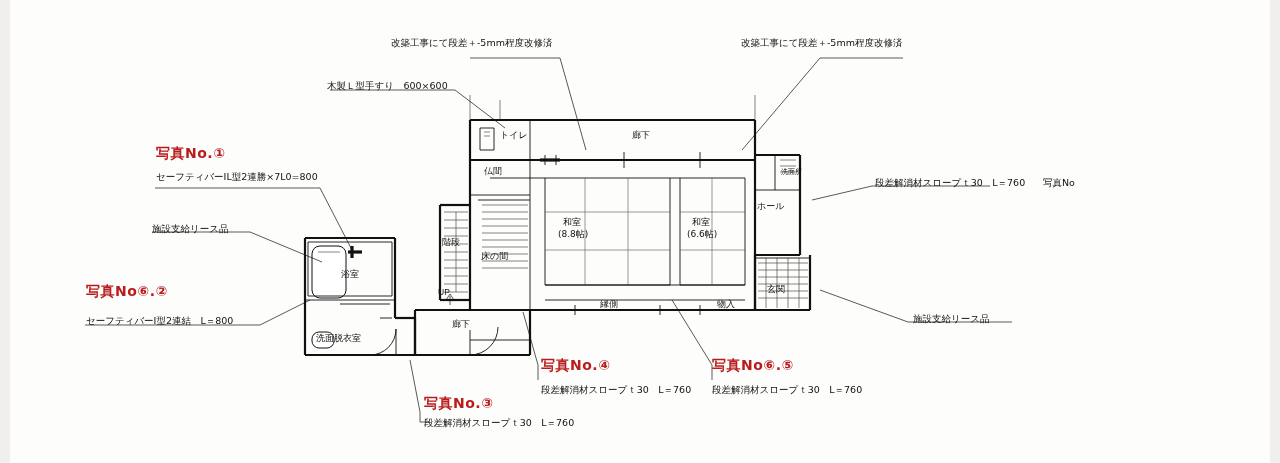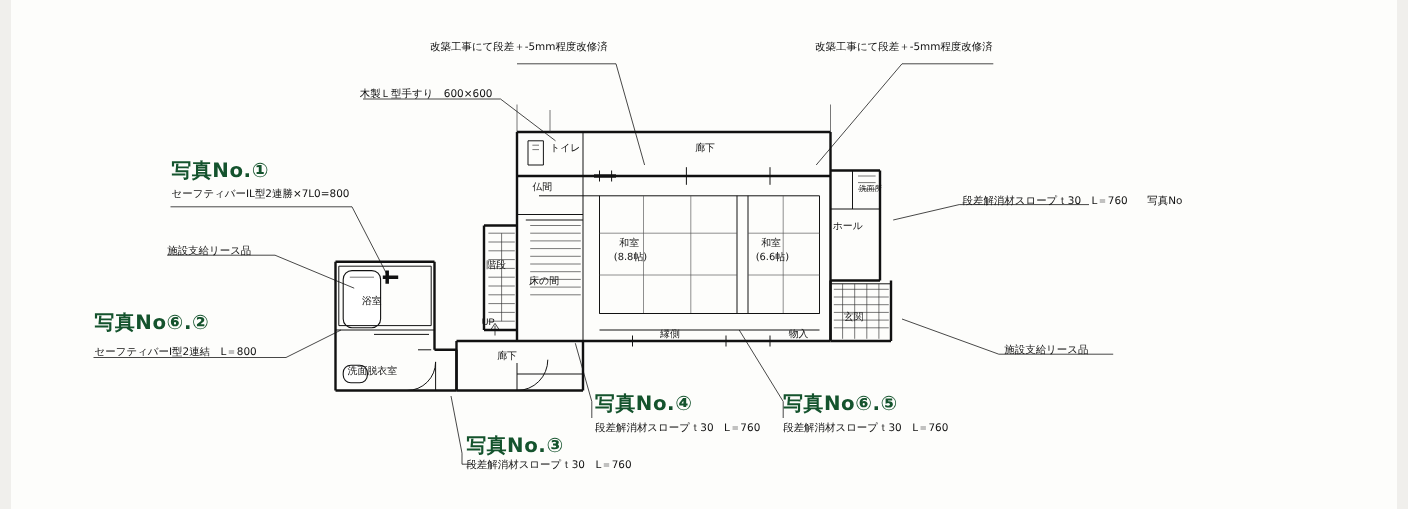--- a/index.html
+++ b/index.html
@@ -21,22 +21,22 @@
   .t{
     position:absolute;
     color:#111;
     white-space:nowrap;
     font-size:9.5px;
     line-height:1.1;
     letter-spacing:0px;
   }
   .t.jp{font-family:"DejaVu Sans","Liberation Sans",sans-serif;}
   .t.red{
-    color:#14532d;
-    font-size:18px;
+    color:#b91c1c;
+    font-size:14px;
     font-weight:bold;
     letter-spacing:0.5px;
   }
   .t.room{font-size:9px;text-align:center;}
 
   svg#plan{position:absolute;left:0;top:0;width:1280px;height:463px;}
   .wall{stroke:#111;stroke-width:2.2;fill:none;}
   .wall-th{stroke:#111;stroke-width:3.2;fill:none;}
   .thin{stroke:#111;stroke-width:0.9;fill:none;}
   .hair{stroke:#333;stroke-width:0.6;fill:none;}
@@ -245,16 +245,16 @@
   <div class="t jp room" style="left:687px;top:230px;">(6.6帖)</div>
 
   <div class="t jp room" style="left:757px;top:202px;">ホール</div>
   <div class="t jp room" style="left:781px;top:169px;font-size:7px;">洗面所</div>
   <div class="t jp room" style="left:481px;top:252px;">床の間</div>
   <div class="t jp room" style="left:600px;top:300px;">縁側</div>
   <div class="t jp room" style="left:717px;top:300px;">物入</div>
   <div class="t jp room" style="left:767px;top:285px;">玄関</div>
   <div class="t jp room" style="left:442px;top:238px;">階段</div>
   <div class="t" style="left:438px;top:278px;font-size:8.5px;margin-top:10px;">UP</div>
-  <div class="t jp room" style="left:329px;top:270px;">浴室</div>
+  <div class="t jp room" style="left:341px;top:270px;">浴室</div>
   <div class="t jp room" style="left:316px;top:334px;">洗面脱衣室</div>
   <div class="t jp room" style="left:452px;top:320px;">廊下</div>
 </div>
 
 </body></html>

